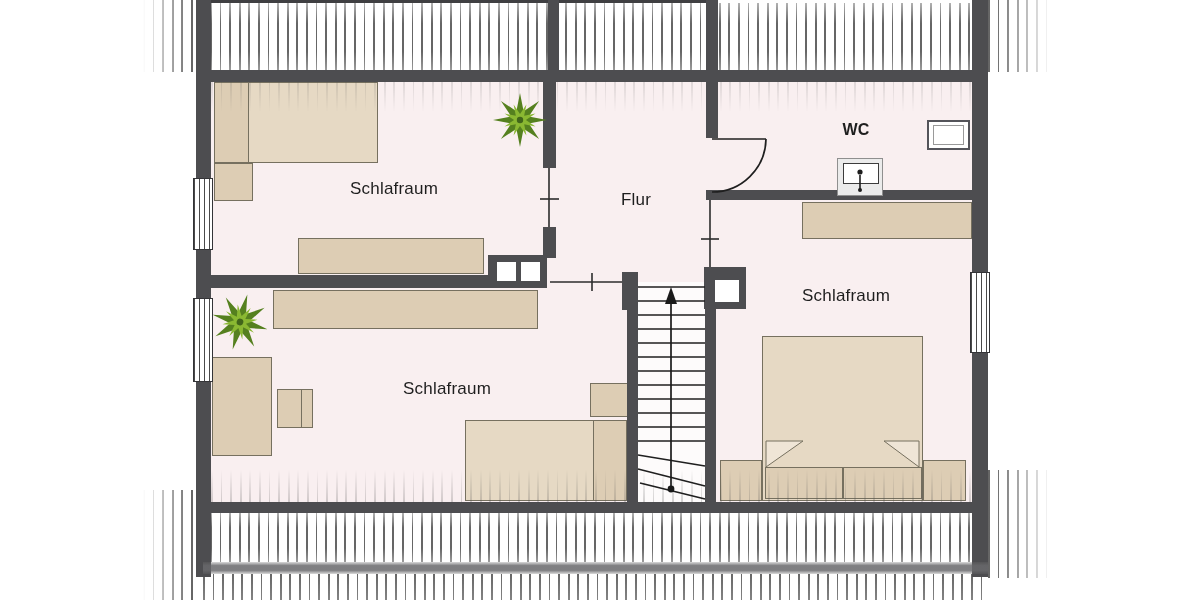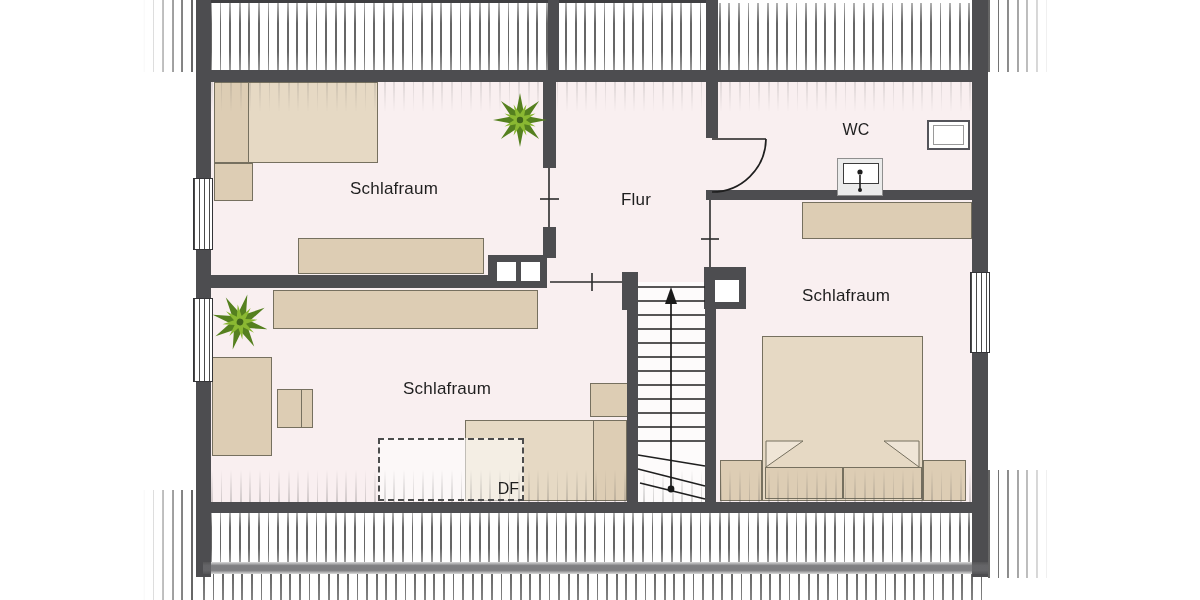--- a/index.html
+++ b/index.html
@@ -50,21 +50,21 @@
 
   
   .roofwin{background:#fff;border:2px solid #54545a;box-sizing:border-box;z-index:3;}
   .roofwin-inner{position:absolute;left:4px;top:3px;right:4px;bottom:3px;border:1px solid #9a9a9a;}
   .basin{background:#ebebeb;border:1px solid #8f8f8f;box-sizing:border-box;z-index:3;}
   .basin-bowl{position:absolute;left:5px;top:4px;width:34px;height:19px;background:#fff;border:1.3px solid #3c3c3c;}
 
   
   .room-label{position:absolute;transform:translate(-50%,-50%);font-size:17px;color:#1e1e1e;
               white-space:nowrap;z-index:5;letter-spacing:.2px;}
-  .room-label.small{font-size:16px;}
+  .room-label.small{font-size:16px;font-weight:bold;}
 
   svg.overlay{position:absolute;left:0;top:0;z-index:4;pointer-events:none;}
   .plant{z-index:5;}
 </style>
 </head>
 <body>
 
 <div id="stage">
 
   <div class="abs floor" style="left:211px;top:82px;width:761px;height:420px;"></div>
@@ -83,23 +83,20 @@
   <div class="abs furn" style="left:214px;top:163px;width:39px;height:38px;"></div>
   <div class="abs furn" style="left:298px;top:238px;width:186px;height:36px;"></div>
 
   <div class="abs furn" style="left:273px;top:290px;width:265px;height:39px;"></div>
   <div class="abs furn" style="left:212px;top:357px;width:60px;height:99px;"></div>
   <div class="abs furn" style="left:277px;top:389px;width:25px;height:39px;"></div>
   <div class="abs furn" style="left:301px;top:389px;width:12px;height:39px;"></div>
   <div class="abs furn" style="left:590px;top:383px;width:39px;height:34px;"></div>
   <div class="abs furn light" style="left:465px;top:420px;width:162px;height:81px;"></div>
   <div class="abs furn" style="left:593px;top:420px;width:34px;height:81px;"></div>
-  <div class="abs df-rect" style="left:378px;top:438px;width:146px;height:63px;">
-    <span class="df-label">DF</span>
-  </div>
 
   <div class="abs furn" style="left:802px;top:202px;width:170px;height:37px;"></div>
   <div class="abs furn light" style="left:762px;top:336px;width:161px;height:165px;"></div>
   <div class="abs furn" style="left:765px;top:467px;width:78px;height:32px;"></div>
   <div class="abs furn" style="left:843px;top:467px;width:79px;height:32px;"></div>
   <div class="abs furn" style="left:720px;top:460px;width:42px;height:41px;"></div>
   <div class="abs furn" style="left:923px;top:460px;width:43px;height:41px;"></div>
 
   <div class="abs shadow-hatch down" style="left:211px;top:82px;width:761px;height:30px;"></div>
   <div class="abs shadow-hatch up" style="left:211px;top:470px;width:761px;height:32px;"></div>

